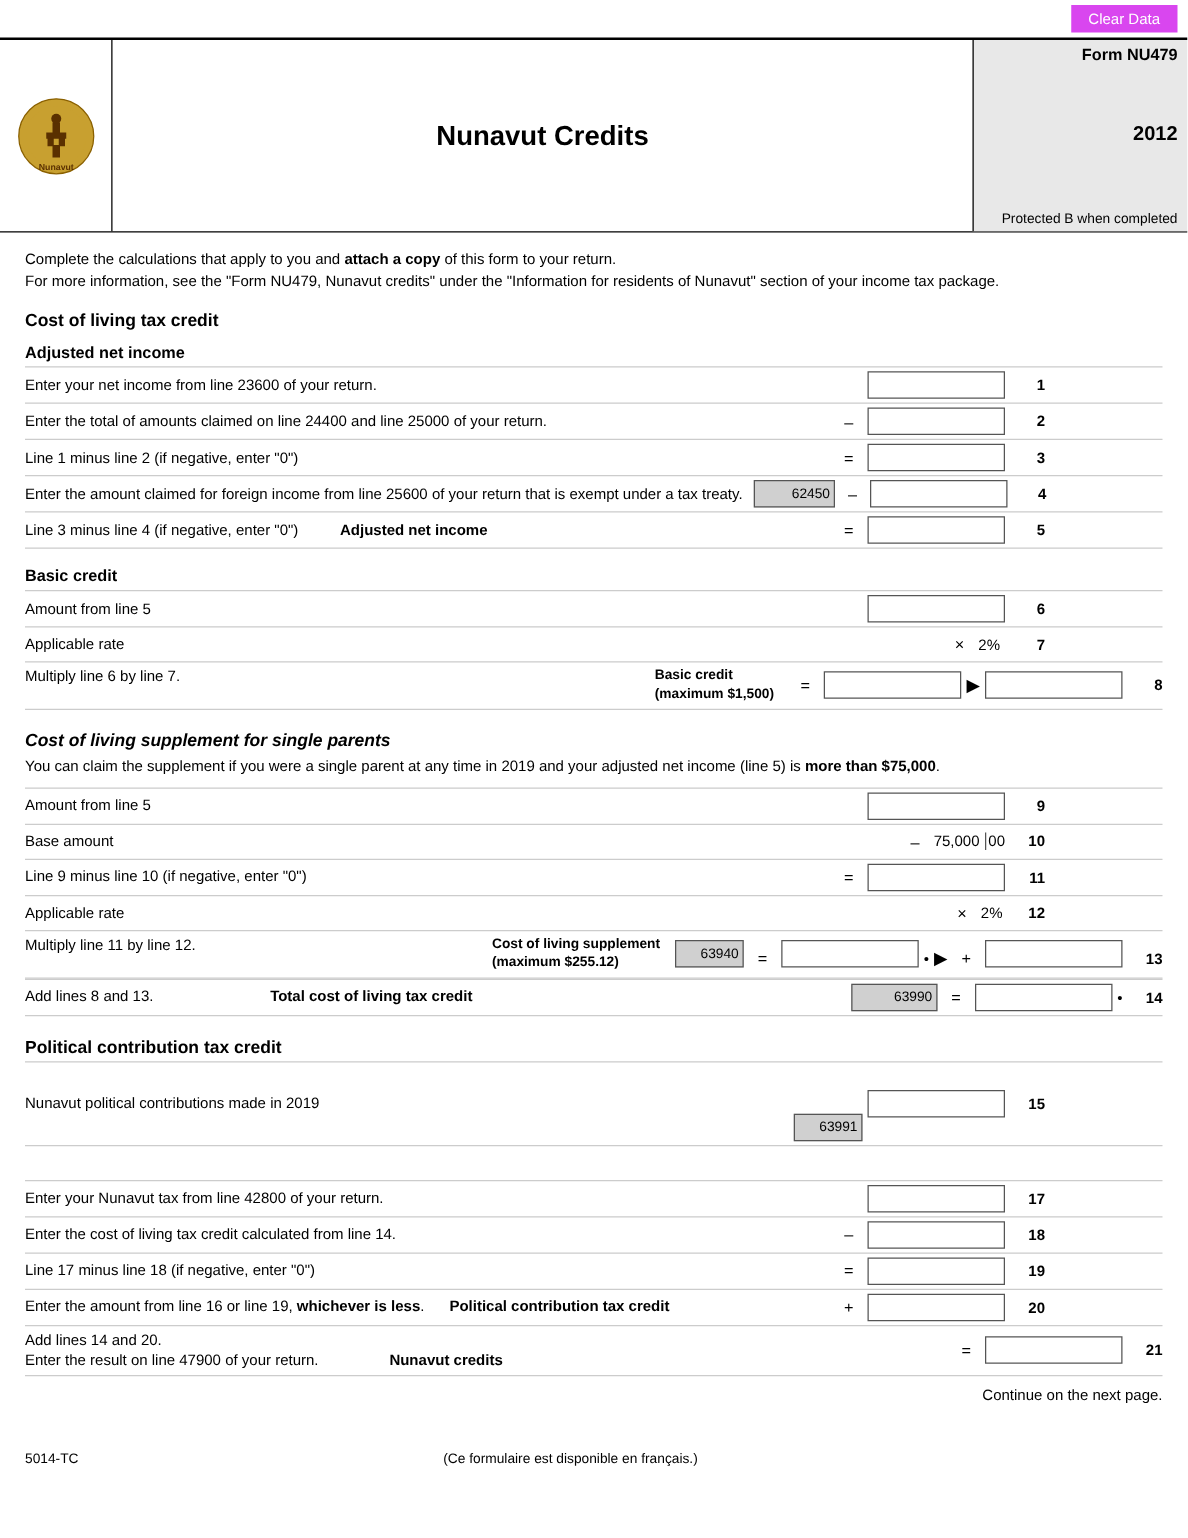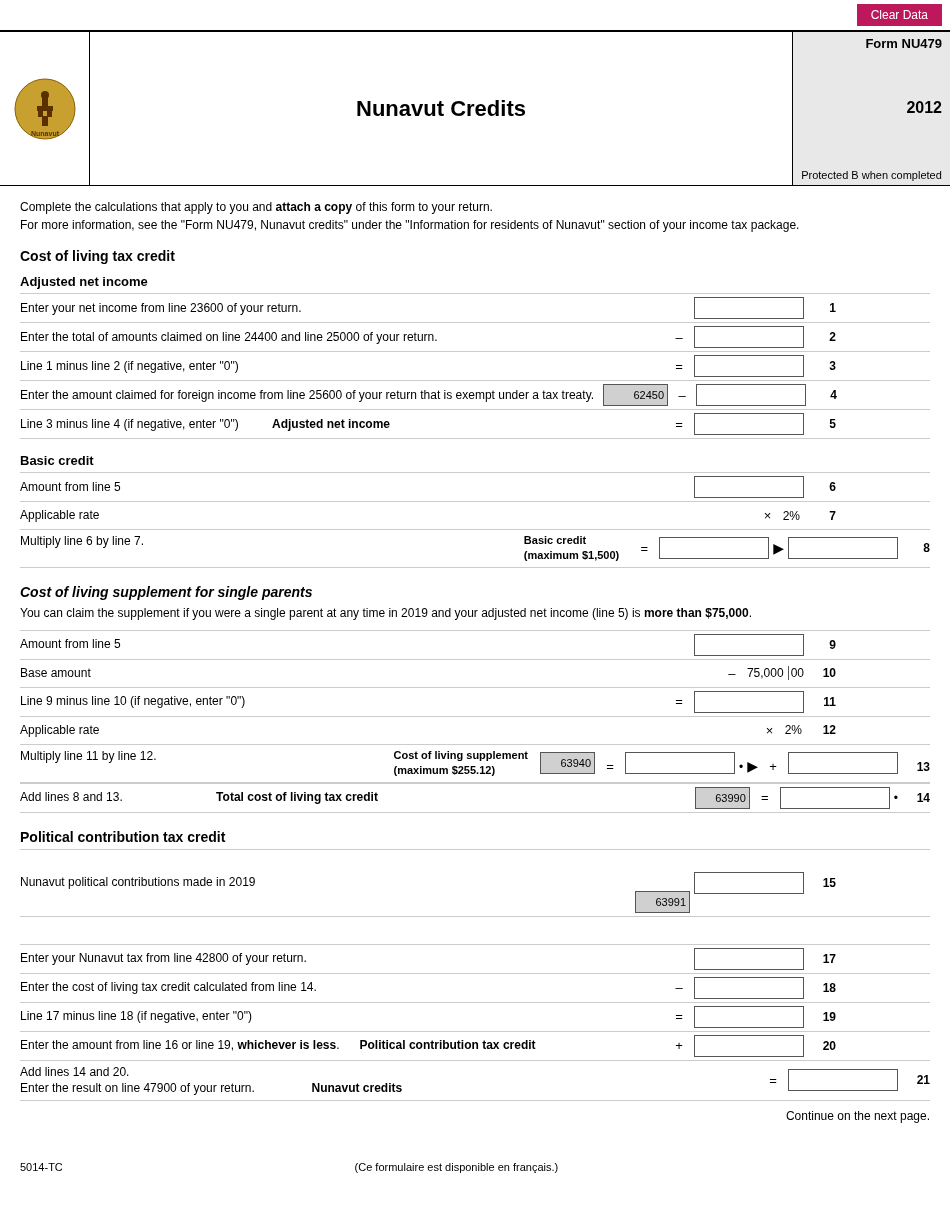--- a/index.html
+++ b/index.html
@@ -15,21 +15,21 @@
 
     
     .top-bar {
       display: flex;
       justify-content: flex-end;
       align-items: center;
       padding: 4px 8px;
       background: #fff;
     }
     .clear-data-btn {
-      background: #be185d;
+      background: #d946ef;
       color: #fff;
       border: none;
       padding: 4px 14px;
       font-size: 12px;
       cursor: pointer;
       text-align: center;
     }
 
     
     .header {
@@ -51,42 +51,42 @@
       display: flex;
       align-items: center;
       justify-content: center;
       padding: 8px;
     }
     .form-title {
       font-size: 22px;
       font-weight: bold;
     }
     .form-info {
-      width: 158px;
+      width: 172px;
       display: flex;
       flex-direction: column;
       justify-content: center;
       border-left: 1px solid #000;
       padding: 4px 8px;
       background: #e8e8e8;
       gap: 48px;
     }
     .form-number {
       font-weight: bold;
       font-size: 13px;
       text-align: right;
     }
     .form-year {
       font-weight: bold;
       font-size: 16px;
       text-align: right;
     }
     .protected-text {
       font-size: 11px;
-      text-align: center;
+      text-align: right;
       margin-top: 4px;
     }
 
     
     .content {
       padding: 12px 20px 20px 20px;
     }
     .intro-text {
       margin-bottom: 10px;
       line-height: 1.5;
@@ -357,21 +357,21 @@
       <span class="num-col">13</span>
     </div>
   </div>
 
   <div class="row-flex last-border">
     <div class="lbl">
       Add lines 8 and 13. &nbsp;&nbsp;&nbsp;&nbsp;&nbsp;&nbsp;&nbsp;&nbsp;&nbsp;&nbsp;&nbsp;&nbsp;&nbsp;&nbsp;&nbsp;&nbsp;&nbsp;&nbsp;&nbsp;&nbsp;&nbsp;&nbsp;&nbsp;&nbsp;&nbsp;&nbsp;
       <strong>Total cost of living tax credit</strong>
     </div>
     <div style="display:flex;align-items:center;gap:4px;">
-      <div class="prefilled" style="width:55px;">63990</div>
+      <div class="prefilled" style="width:69px;">63990</div>
       <span class="op-col">=</span>
       <div class="input-field"></div>
       <span style="font-size:12px;">•</span>
       <span class="num-col">14</span>
     </div>
   </div>
 
   <div class="section-title" style="margin-top:16px;">Political contribution tax credit</div>
 
   <div class="row-flex">

